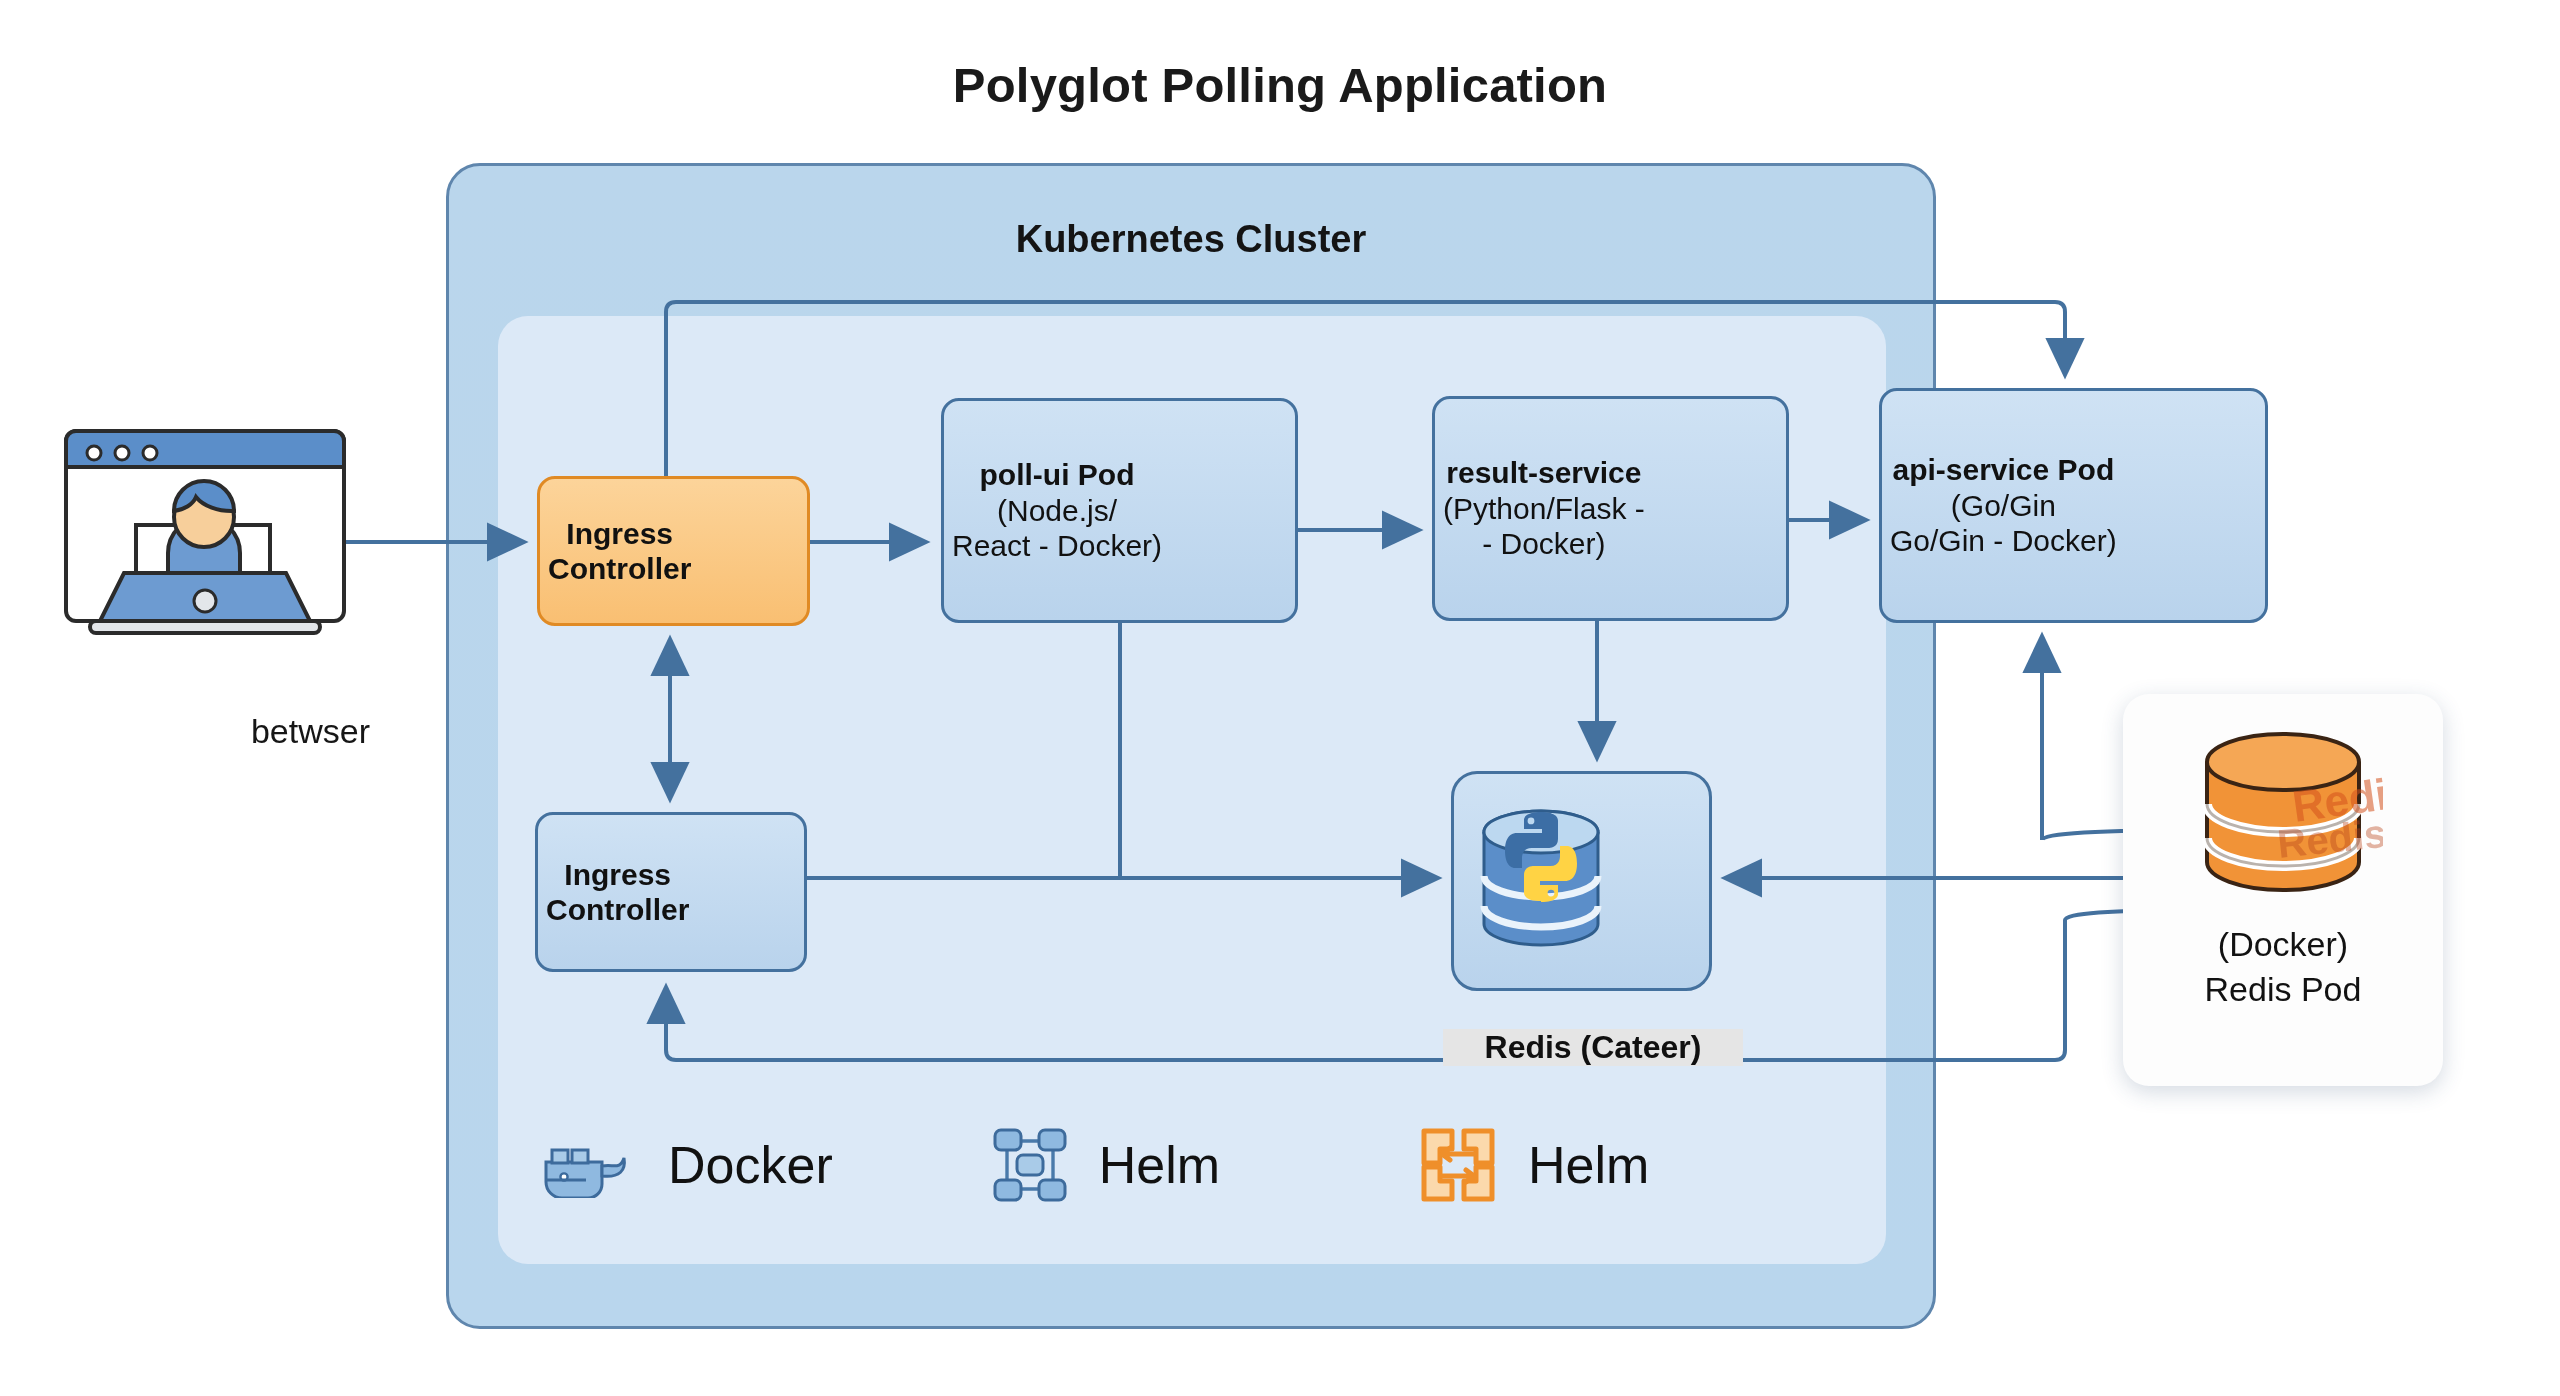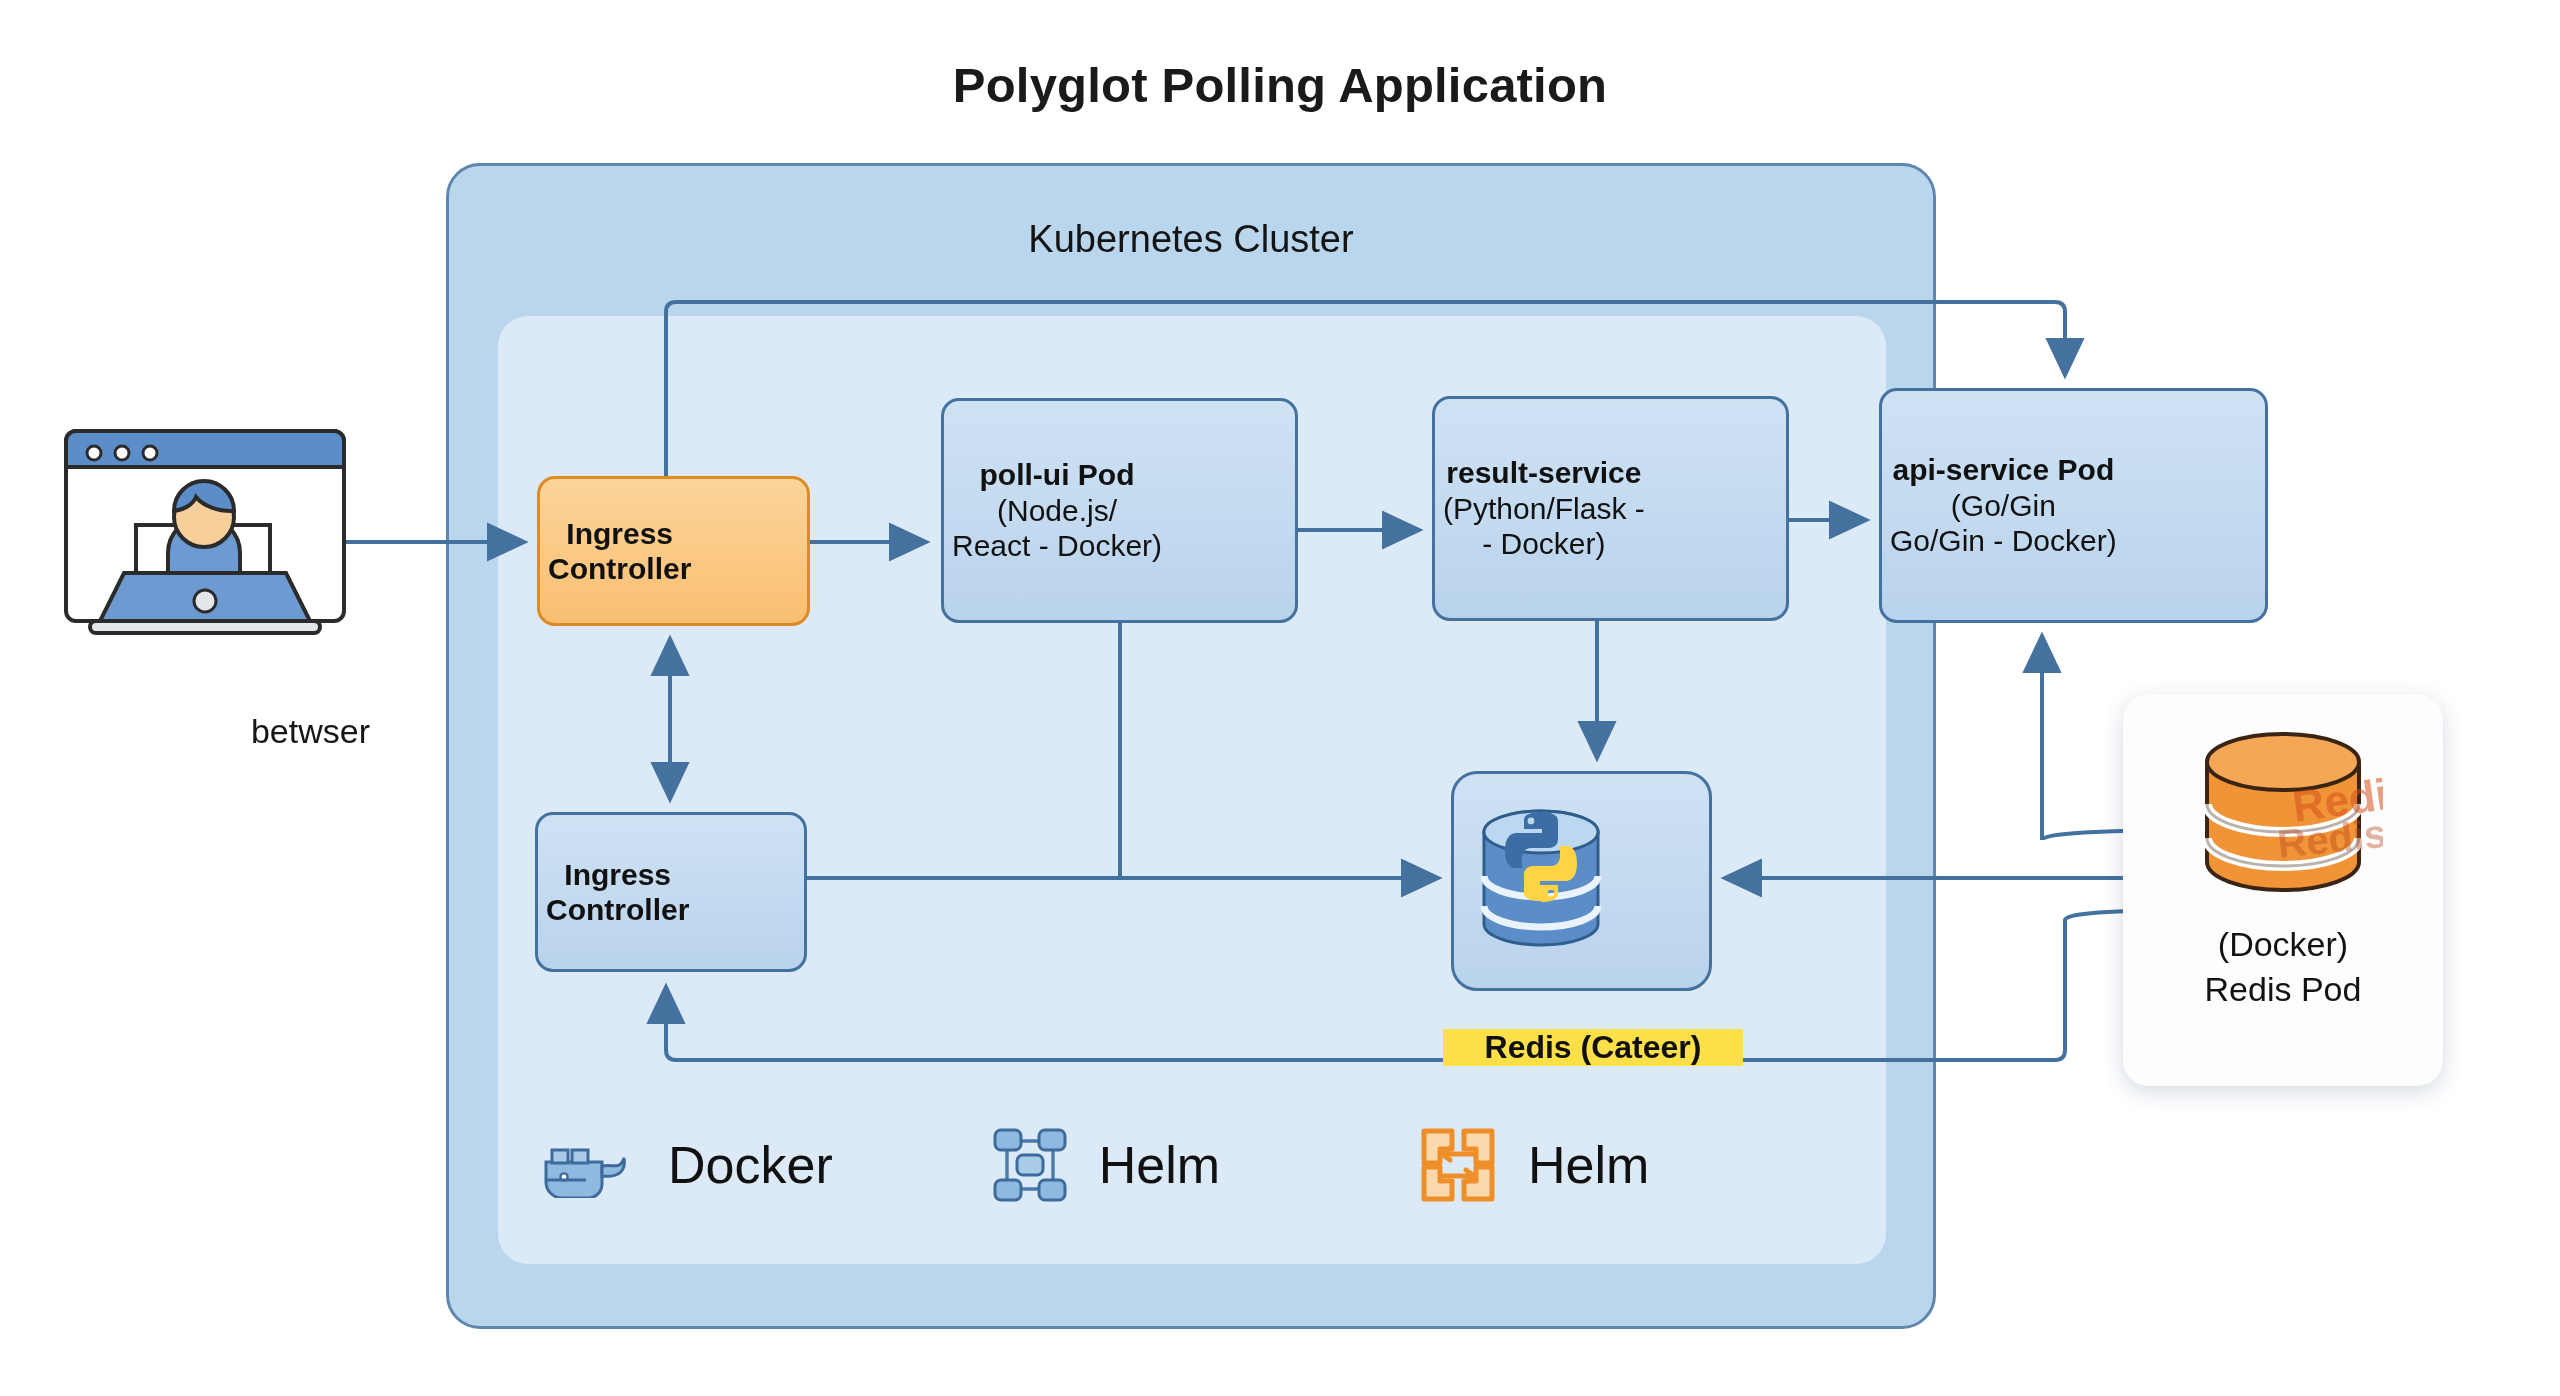--- a/index.html
+++ b/index.html
@@ -22,21 +22,21 @@
 
   
   .cluster-box{
     position:absolute;left:446px;top:163px;width:1490px;height:1166px;
     background:linear-gradient(180deg,#bad6ec 0%,#b9d6ed 100%);
     border:3px solid #5f86ad;border-radius:34px;
     box-sizing:border-box;
   }
   .cluster-title{
     position:absolute;left:446px;top:218px;width:1490px;
-    text-align:center;font-size:38px;font-weight:normal;color:#141414;
+    text-align:center;font-size:38px;font-weight:bold;color:#141414;
   }
   .inner-box{
     position:absolute;left:498px;top:316px;width:1388px;height:948px;
     background:#dce9f7;border-radius:30px;
   }
 
   
   .node{
     position:absolute;box-sizing:border-box;
     border:3px solid #44719e;border-radius:18px;
@@ -59,21 +59,21 @@
   #result-svc {left:1432px;top:396px;width:357px;height:225px;}
   #api-svc    {left:1879px;top:388px;width:389px;height:235px;}
   #ingress-bottom{left:535px;top:812px;width:272px;height:160px;}
   #redis-cache{left:1451px;top:771px;width:261px;height:220px;
                border-radius:26px;}
 
   
   .cache-label{
     position:absolute;left:1443px;top:1029px;width:300px;
     text-align:center;font-size:32px;font-weight:bold;color:#101010;
-    background:#fde047;padding:0 4px;box-sizing:border-box;
+    background:#e5e5e5;padding:0 4px;box-sizing:border-box;
   }
 
   
   .actor{position:absolute;left:60px;top:425px;width:290px;height:210px;}
   .actor-label{
     position:absolute;left:40px;top:712px;width:330px;text-align:right;
     font-size:34px;color:#161616;
   }
 
   

